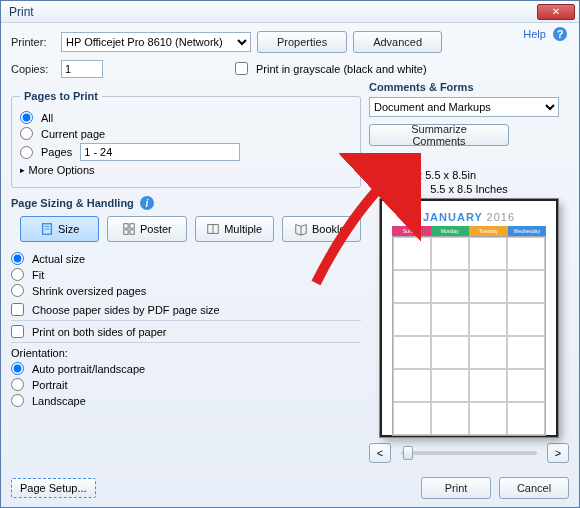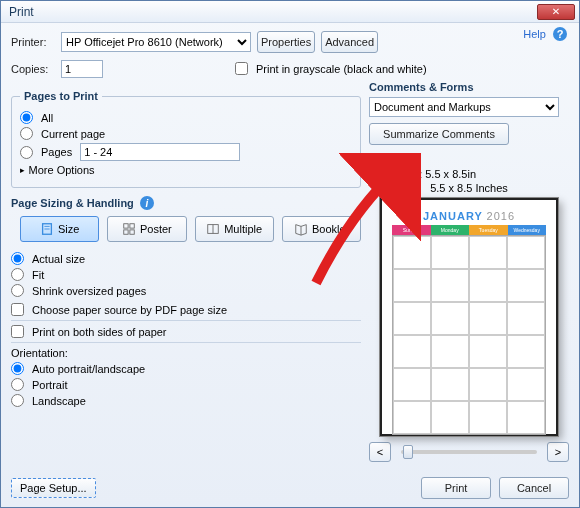--- a/index.html
+++ b/index.html
@@ -5,21 +5,21 @@
 * { box-sizing: border-box; font-family: "Segoe UI", Tahoma, sans-serif; font-size: 11px; }
 body { margin: 0; background: #fff; }
 .window { width: 580px; height: 508px; border: 1px solid #5a7ca8; background: linear-gradient(#f5f8fc,#e8eef7); position: relative; }
 .titlebar { height: 22px; background: linear-gradient(#fdfdfe,#e6eef8); border-bottom: 1px solid #c8d4e4; display: flex; align-items: center; padding: 0 4px; }
 .titlebar .title { font-size: 12px; color: #1a3a5c; flex: 1; padding-left: 4px; }
 .close-btn { width: 38px; height: 16px; background: linear-gradient(#e07070,#c03838); border: 1px solid #8a2a2a; border-radius: 2px; color: #fff; display: flex; align-items: center; justify-content: center; font-size: 10px; cursor: pointer; }
 .content { padding: 8px 10px; position: relative; height: calc(100% - 22px); }
 .row { display: flex; align-items: center; gap: 6px; margin-bottom: 6px; }
 label.lbl { color: #222; }
 select.combo { height: 20px; border: 1px solid #9bb0c9; background: #fff; }
-.btn { height: 22px; padding: 0 3px; border: 1px solid #8fa4bd; border-radius: 3px; background: linear-gradient(#fdfdfe,#e4ecf5); color: #222; cursor: pointer; display: inline-flex; align-items: center; justify-content: center; }
+.btn { height: 22px; padding: 0 19px; border: 1px solid #8fa4bd; border-radius: 3px; background: linear-gradient(#fdfdfe,#e4ecf5); color: #222; cursor: pointer; display: inline-flex; align-items: center; justify-content: center; }
 input.num { width: 42px; height: 18px; border: 1px solid #9bb0c9; padding: 0 3px; background:#fff; }
 input.txt { height: 18px; border: 1px solid #9bb0c9; padding: 4px 3px; background:#fff; }
 .help { position: absolute; right: 12px; top: 4px; color: #2a6bd0; cursor: pointer; margin-left: 40px; }
 .help-icon { display:inline-block; width:14px;height:14px;border-radius:50%;background:#3a8de0;color:#fff;font-weight:bold;text-align:center;line-height:14px;margin-left:4px;}
 fieldset { border: 1px solid #b8c6d8; border-radius: 3px; margin: 6px 0 8px 0; padding: 6px 8px 8px 8px; }
 legend { font-weight: bold; color: #1a3a5c; padding: 0 4px; }
 .section-title { font-weight: bold; color: #1a3a5c; margin: 4px 0; display:flex; align-items:center; gap:6px;}
 .info-icon { width:14px;height:14px;border-radius:50%;background:#3a8de0;color:#fff;display:inline-flex;align-items:center;justify-content:center;font-style:italic;font-weight:bold;font-size:10px;}
 .radio-row, .check-row { display:flex; align-items:center; gap:4px; margin: 3px 0;}
 .radio-row input, .check-row input { margin:0 4px 0 0;}
@@ -154,21 +154,21 @@
             <input type="radio" name="sz" style="">
             <span>Fit</span>
           </div>
         <div class="radio-row">
             <input type="radio" name="sz" style="">
             <span>Shrink oversized pages</span>
           </div>
 
         <div class="check-row" style="margin-top:6px">
             <input type="checkbox" style="">
-            <span>Choose paper source by PDF page size</span>
+            <span>Choose paper sides by PDF page size</span>
           </div>
         <hr class="sep">
         <div class="check-row">
             <input type="checkbox" style="">
             <span>Print on both sides of paper</span>
           </div>
         <hr class="sep">
         <div style="margin:2px 0">Orientation:</div>
         <div class="radio-row">
             <input type="radio" name="or" checked="" style="">

